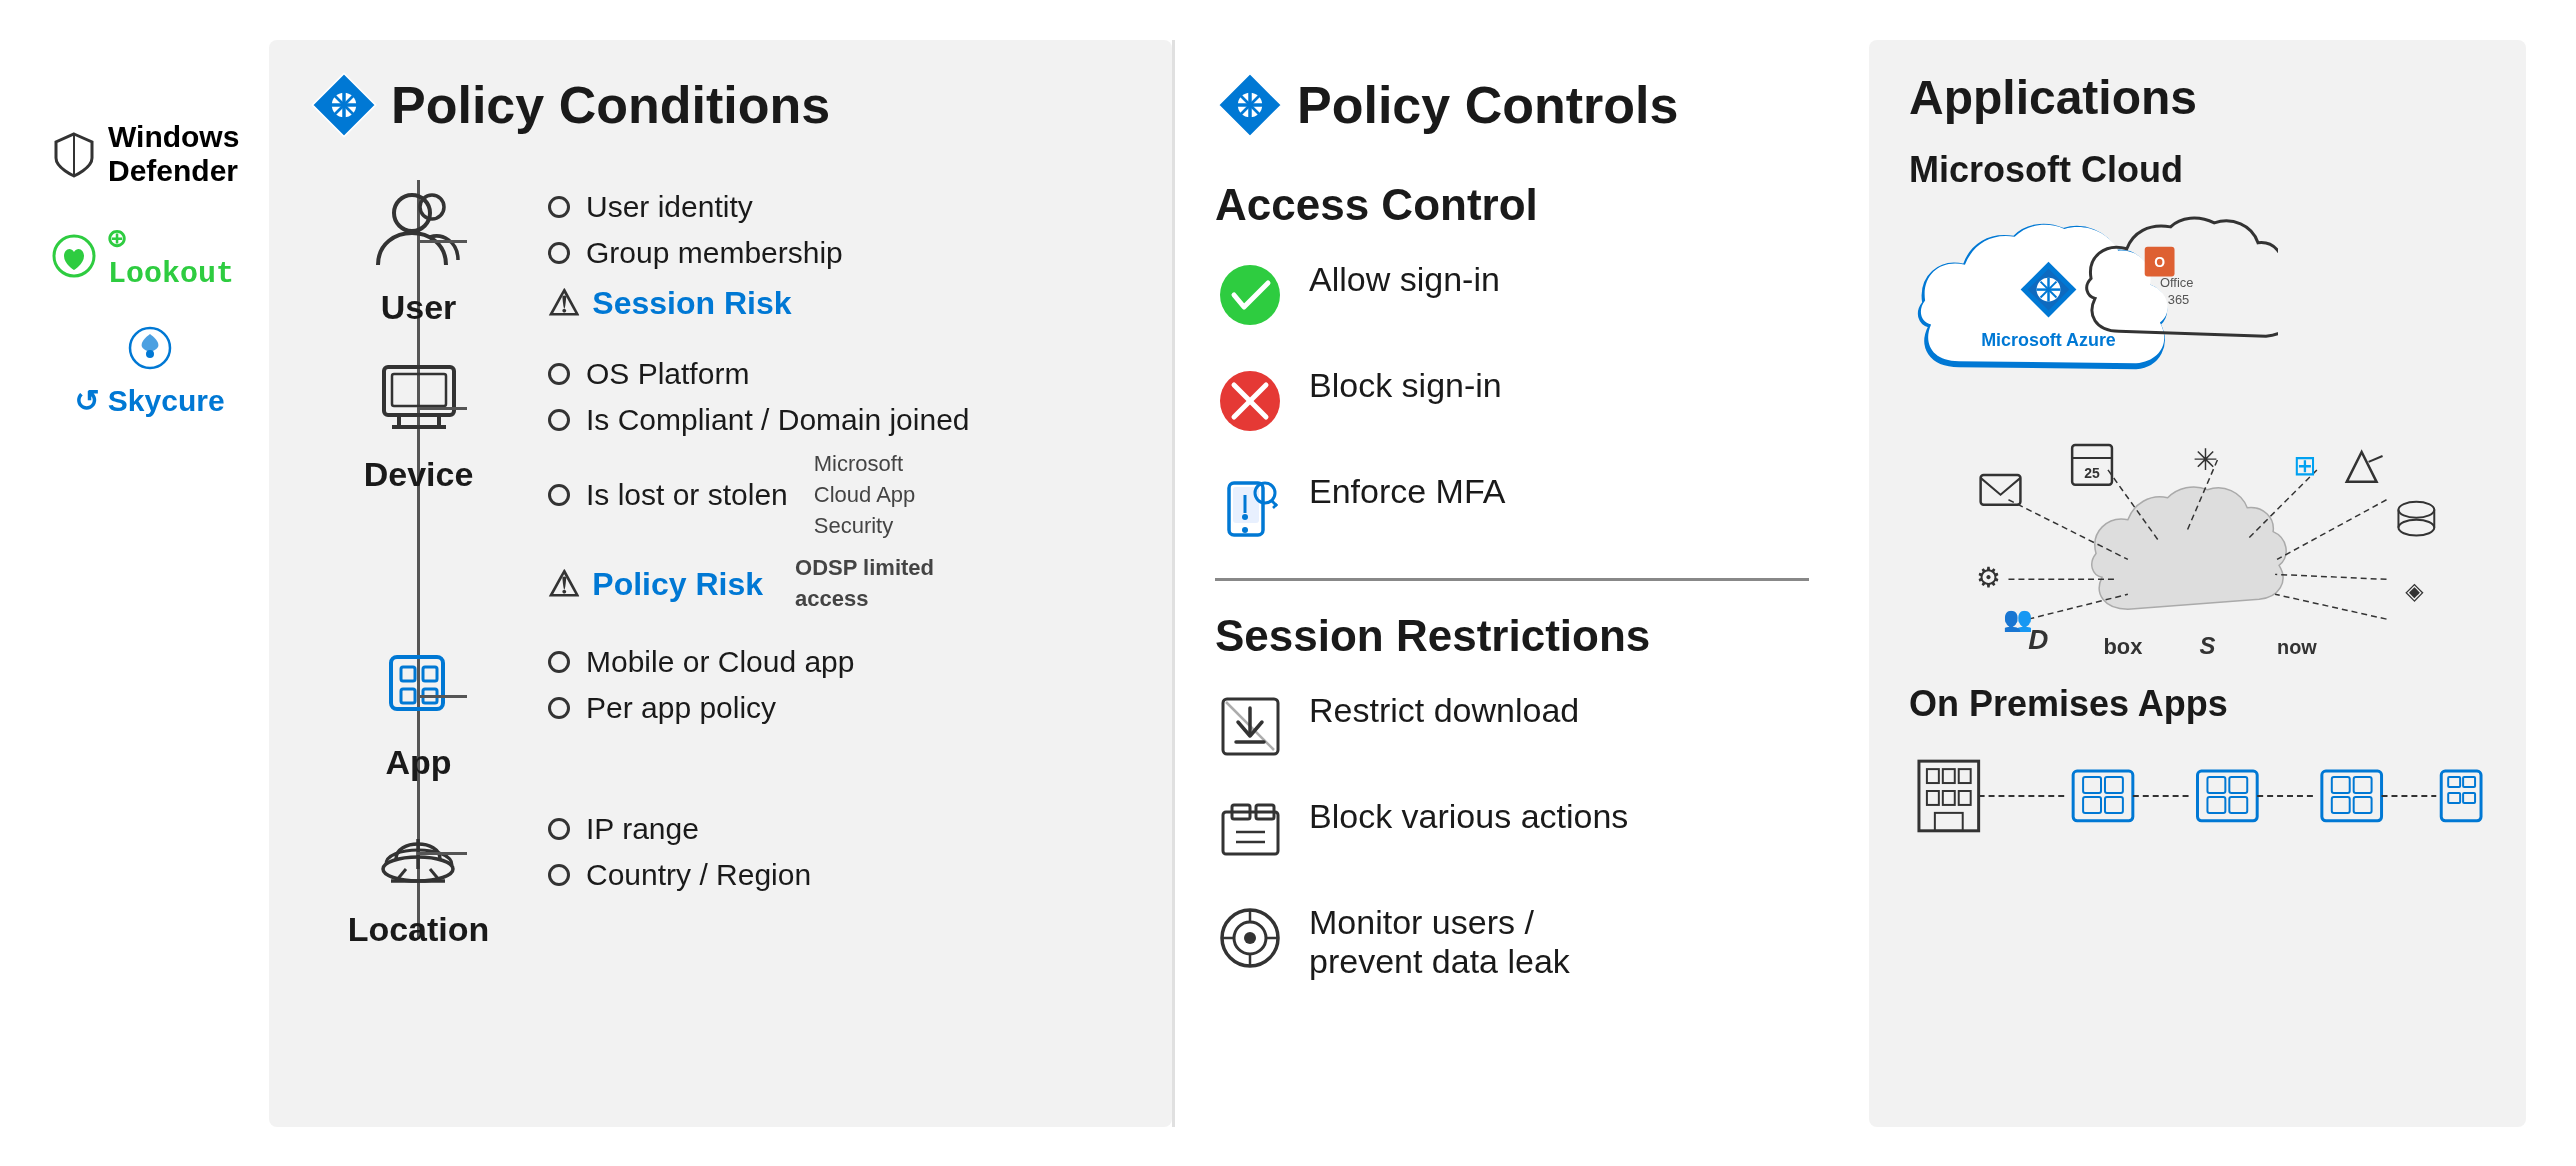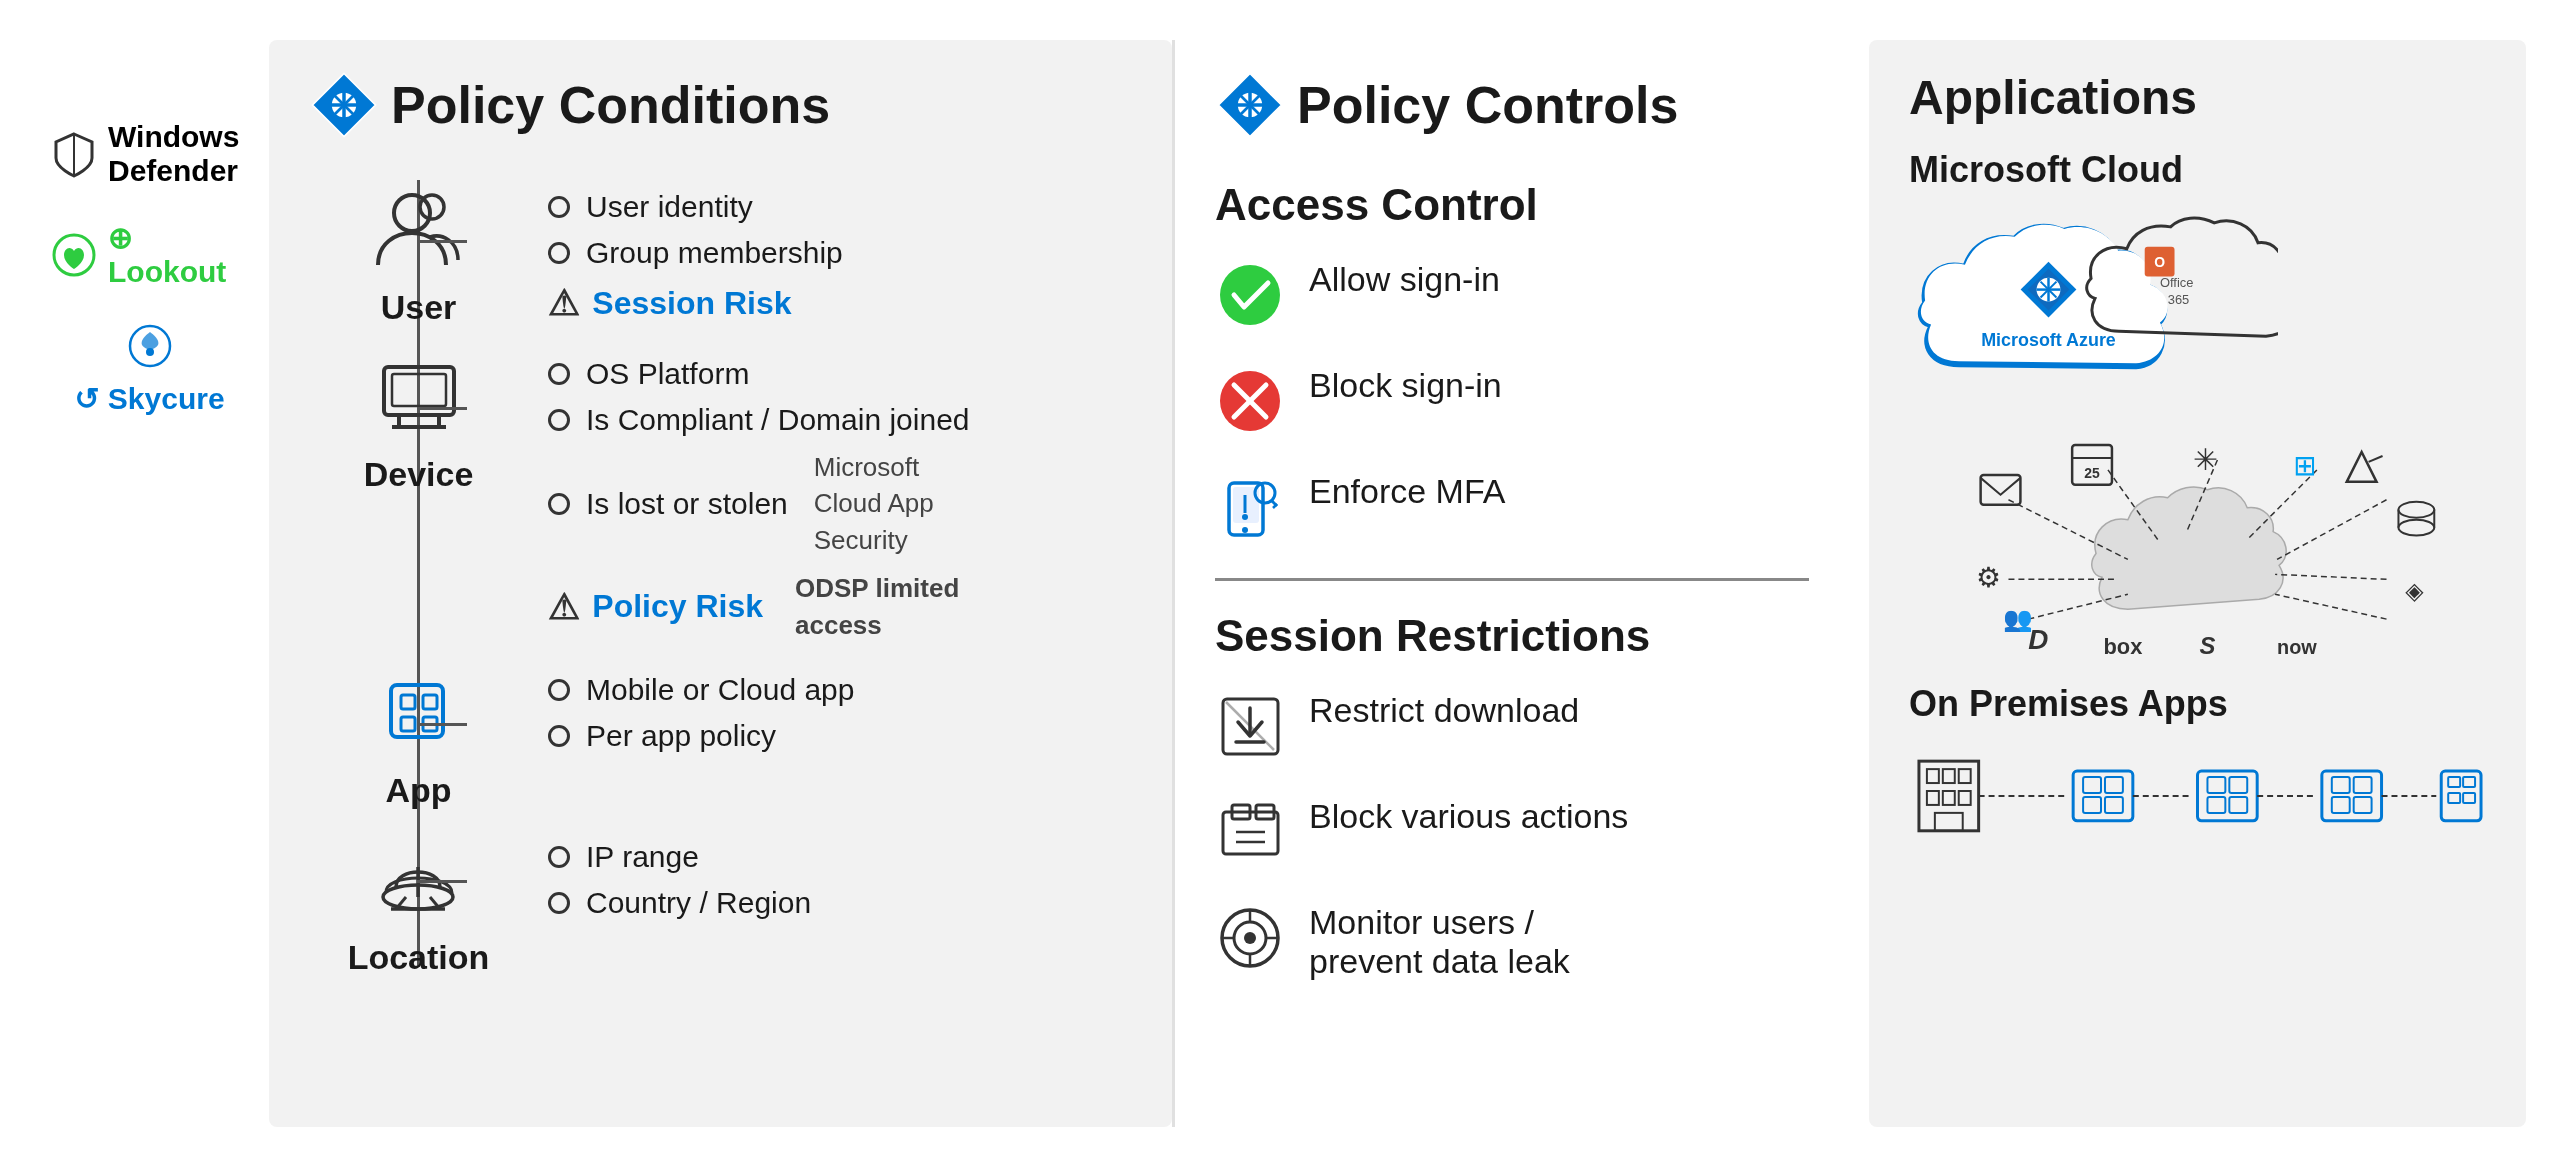--- a/index.html
+++ b/index.html
@@ -231,21 +231,21 @@
       align-items: center;
       gap: 16px;
       margin-top: 10px;
     }
 
     svg text {
       font-family: 'Segoe UI', Arial, sans-serif;
     }
 
     .side-note {
-      font-size: 26px;
+      font-size: 22px;
       color: #444;
       line-height: 1.4;
       margin-left: 10px;
     }
   </style>
 </head>
 <body>
 
 <div class="main-container">
 
@@ -260,21 +260,21 @@
         </div>
         <span>Windows Defender</span>
       </div>
       <div class="security-tool lookout-color">
         <div class="tool-icon">
           <svg width="48" height="48" viewBox="0 0 48 48">
             <circle cx="24" cy="24" r="20" fill="none" stroke="#2ecc40" stroke-width="3"></circle>
             <path d="M14 24 C14 18 20 14 24 20 C28 14 34 18 34 24 C34 32 24 38 24 38 C24 38 14 32 14 24Z" fill="#2ecc40"></path>
           </svg>
         </div>
-        <span style="color:#2ecc40; font-size:30px; font-weight:700;">⊕ Lookout</span>
+        <span style="color:#2ecc40; font-size:30px; font-weight:700;font-family:Liberation Mono, monospace;">⊕ Lookout</span>
       </div>
       <div class="security-tool skycure-color">
         <div class="tool-icon">
           <svg width="48" height="48" viewBox="0 0 48 48">
             <circle cx="24" cy="24" r="20" fill="none" stroke="#0078d4" stroke-width="2.5"></circle>
             <path d="M24 10 C16 16 10 24 24 28 C38 24 32 16 24 10Z" fill="#0078d4" opacity="0.7"></path>
             <circle cx="24" cy="30" r="4" fill="#0078d4"></circle>
           </svg>
         </div>
         <span style="color:#0078d4; font-size:30px; font-weight:700;">↺ Skycure</span>

